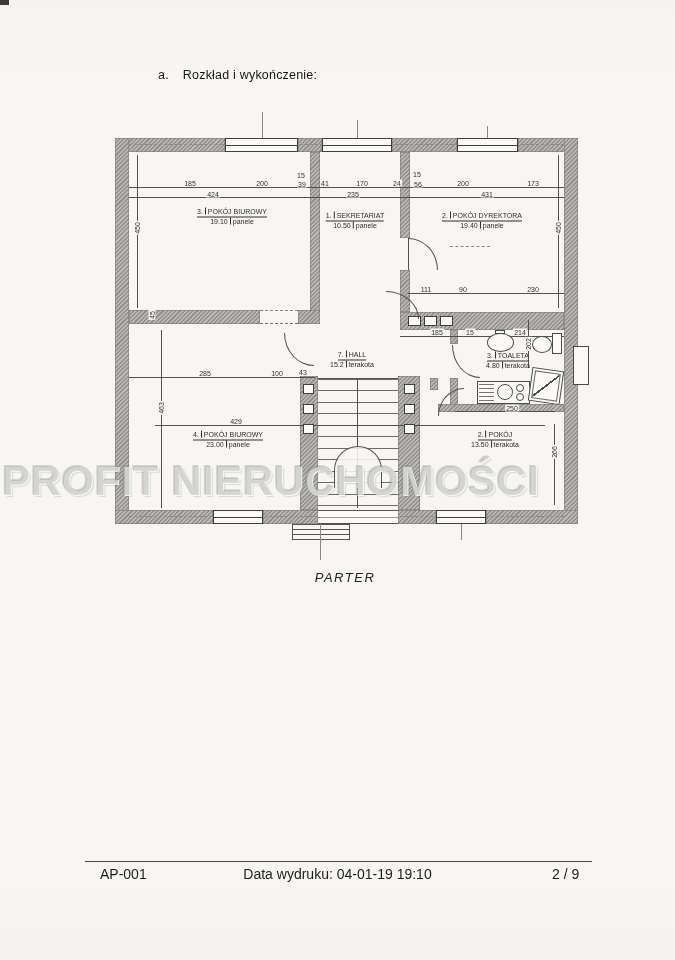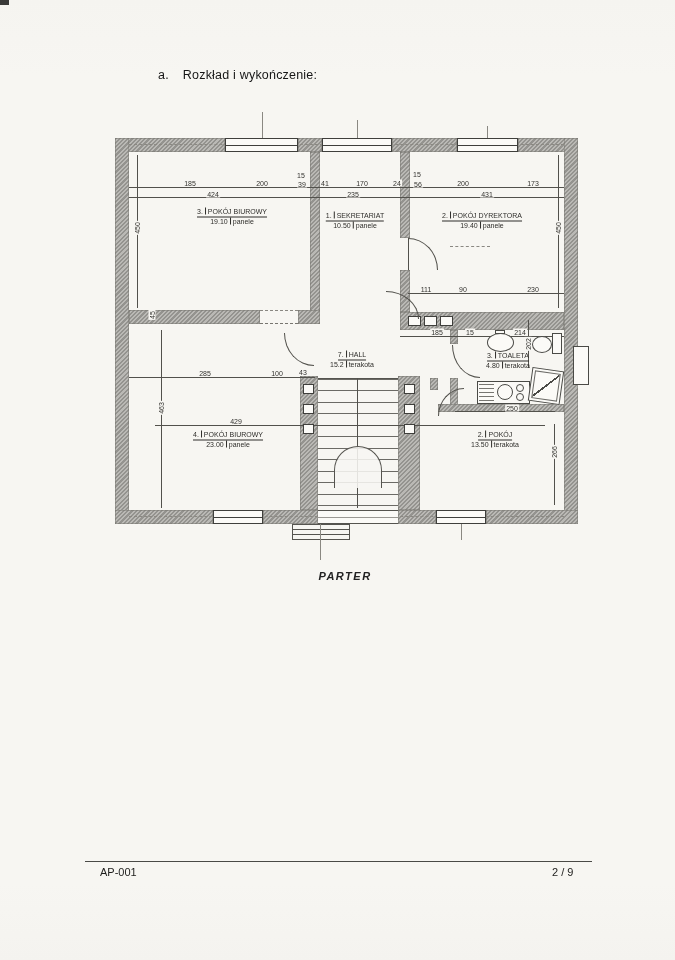--- a/index.html
+++ b/index.html
@@ -17,25 +17,25 @@
     color: #2e2d2a;
   }
   
   .heading {
     position: absolute; left: 158px; top: 68px;
     font-size: 12.5px; color: #161616; letter-spacing: 0.2px;
   }
   .heading .idx { margin-right: 14px; }
   .plan-caption {
     position: absolute; left: 280px; top: 570px; width: 130px;
-    text-align: center; font-size: 11px; font-weight: bold; font-style: italic;
+    text-align: center; font-size: 13px; font-weight: normal; font-style: italic;
     letter-spacing: 1.5px; color: #222;
   }
   .footer-rule { position: absolute; left: 85px; top: 861px; width: 507px; height: 1px; background: #4a4a46; }
-  .footer-text { position: absolute; top: 866px; font-size: 11px; color: #1d1d1b; }
+  .footer-text { position: absolute; top: 866px; font-size: 14px; color: #1d1d1b; }
   .f-left { left: 100px; }
   .f-center { left: 0; width: 675px; text-align: center; }
   .f-right { left: 552px; }
   
   .watermark {
     position: absolute; left: 2px; top: 457px; width: 672px;
     font-size: 42px; font-weight: 700; letter-spacing: 0.5px; white-space: nowrap;
     color: rgba(158,158,156,0.38);
     text-shadow: 1px 1px 0 rgba(255,255,255,0.85), -1px -1px 0 rgba(120,120,118,0.25), 2px 2px 1px rgba(110,110,108,0.22);
     z-index: 10; pointer-events: none;
@@ -272,20 +272,22 @@
       <div class="rl-top"><span class="rl-no">4.</span><span>POKÓJ BIUROWY</span></div>
       <div class="rl-bottom"><span class="rl-area">23.00</span><span>panele</span></div>
     </div>
     <div class="room-label" style="left:495px;top:440px">
       <div class="rl-top"><span class="rl-no">2.</span><span>POKÓJ</span></div>
       <div class="rl-bottom"><span class="rl-area">13.50</span><span>terakota</span></div>
     </div>
 
   </div>
 
+  <div class="watermark">PROFIT NIERUCHOMOŚCI</div>
 
   <div class="plan-caption">PARTER</div>
 
   <div class="footer-rule"></div>
   <div class="footer-text f-left">AP-001</div>
+  <div class="footer-text f-center">Data wydruku: 04-01-19 19:10</div>
   <div class="footer-text f-right">2 / 9</div>
 
 </div>
 
 </body></html>

